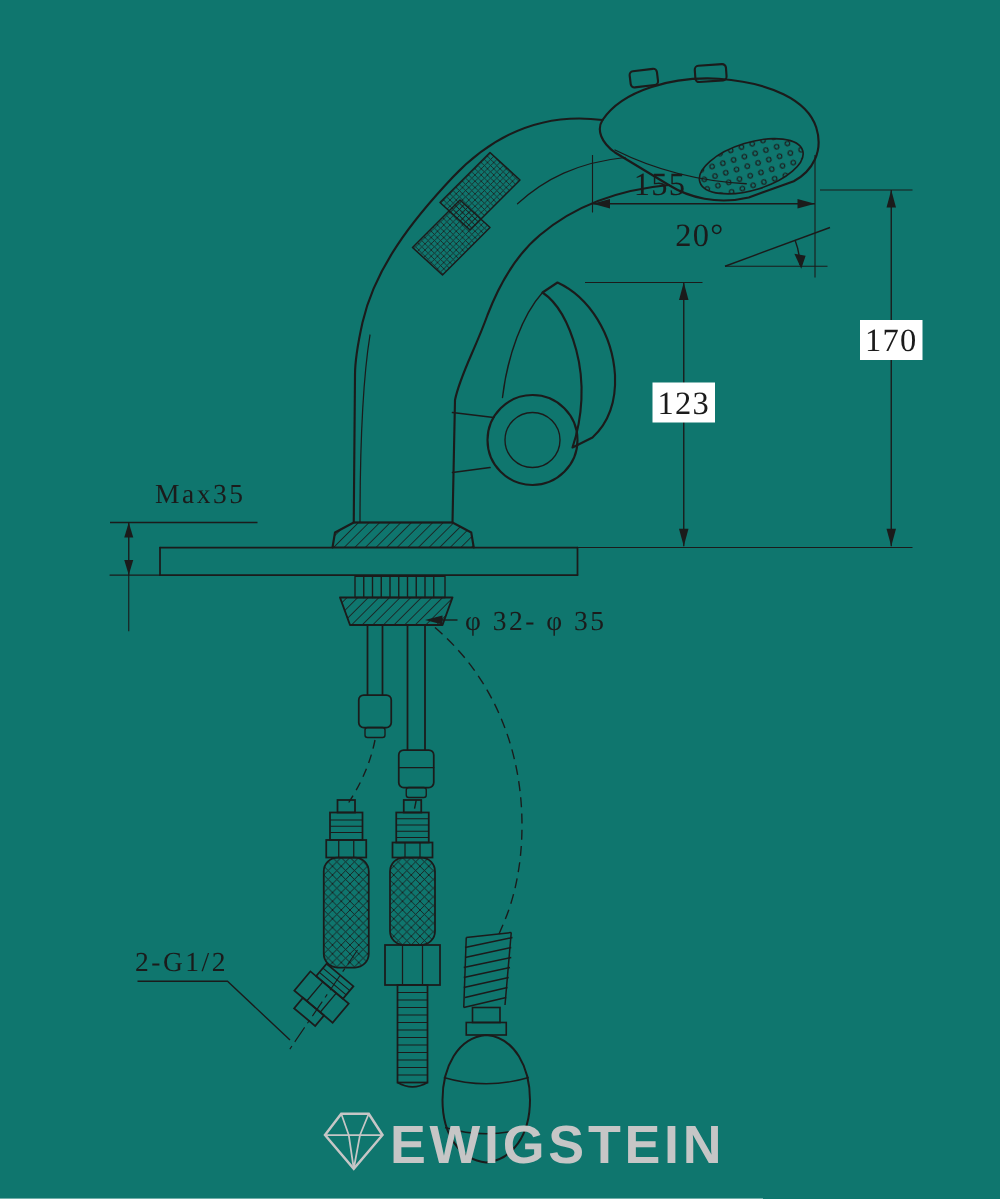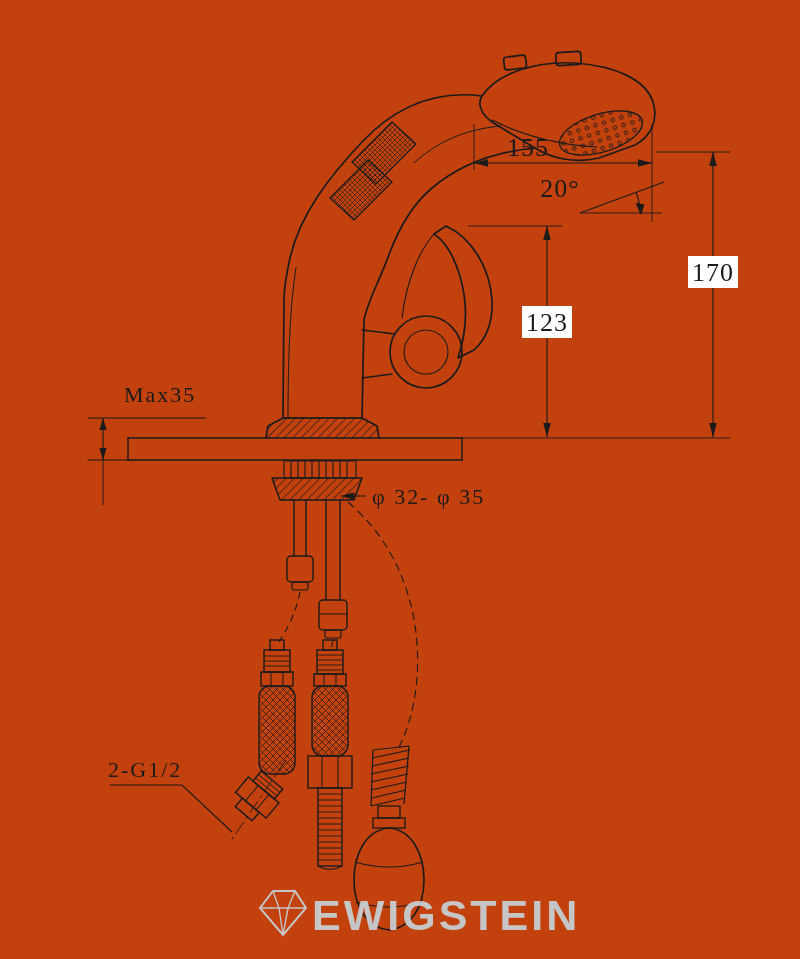--- a/index.html
+++ b/index.html
@@ -1,16 +1,16 @@
 <!DOCTYPE html>
 <html><head>
 <meta charset="utf-8">
 <style>
   html,body{margin:0;padding:0;background:#fff;}
-  .sheet{position:relative;width:800px;height:959px;background:#c2410c;overflow:hidden;}
+  .sheet{position:relative;width:800px;height:959px;background:#0f766e;overflow:hidden;}
   .sheet svg{position:absolute;left:0;top:0;}
   text{user-select:none;}
   .dim-num{font-family:"Liberation Serif",serif;font-size:26px;letter-spacing:1px;fill:#1b1b1b;}
   .dim-lbl{font-family:"Liberation Serif",serif;font-size:22px;letter-spacing:2px;fill:#1b1b1b;}
   .wm-text{font-family:"Liberation Sans",sans-serif;font-size:43px;font-weight:bold;letter-spacing:3px;fill:#c6c6c6;}
 </style>
 </head>
 <body>
 
 <div class="sheet">

